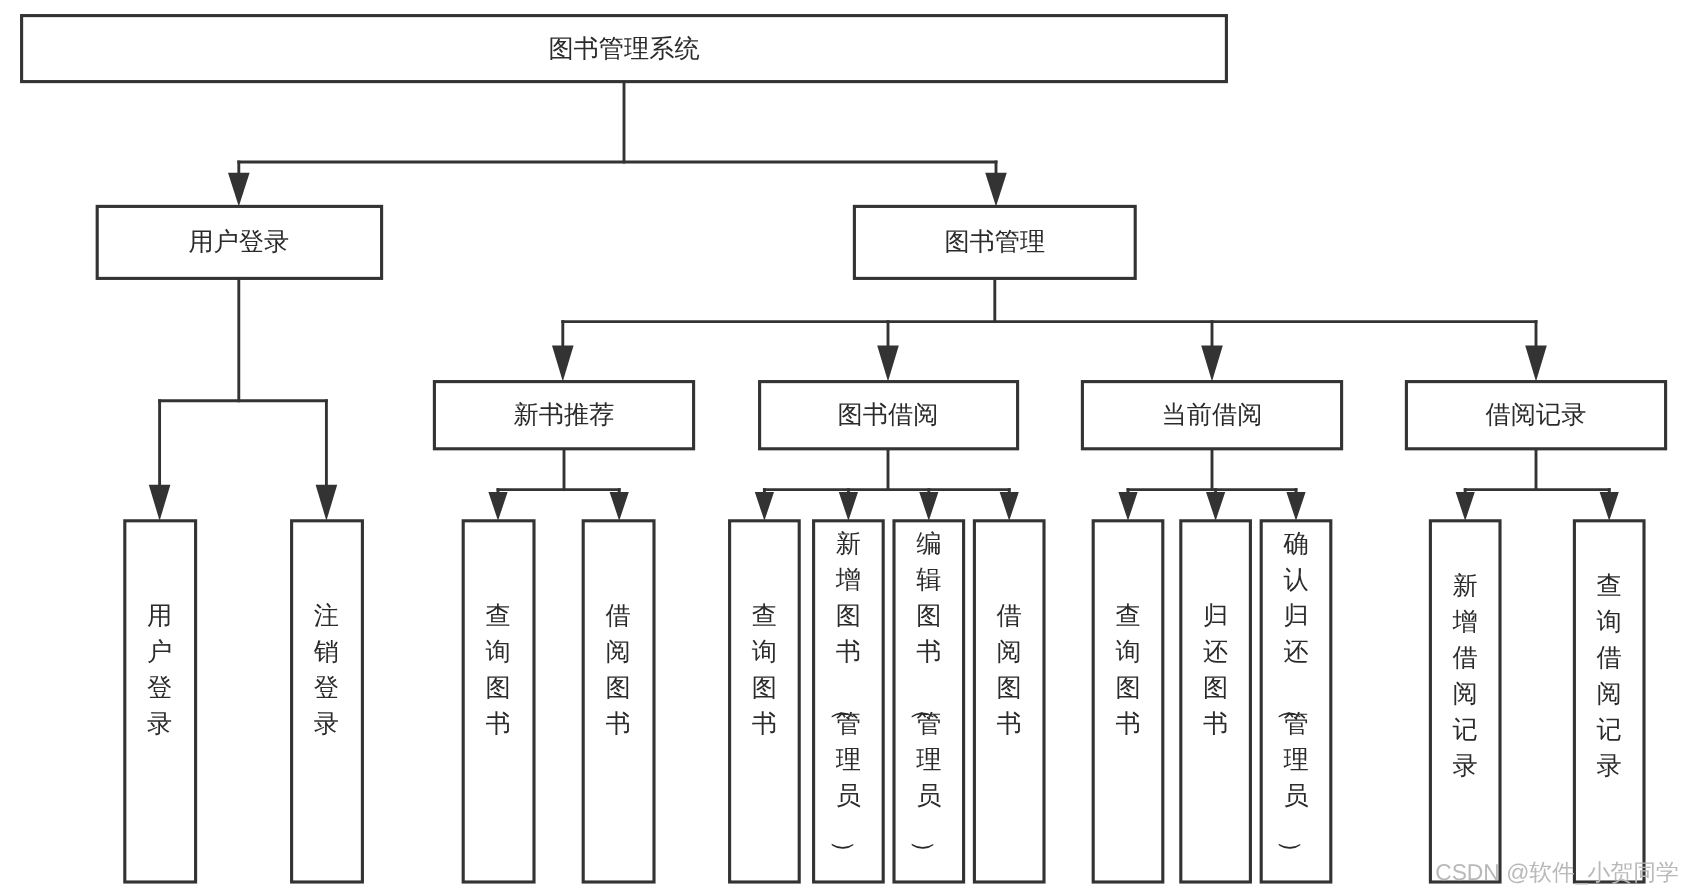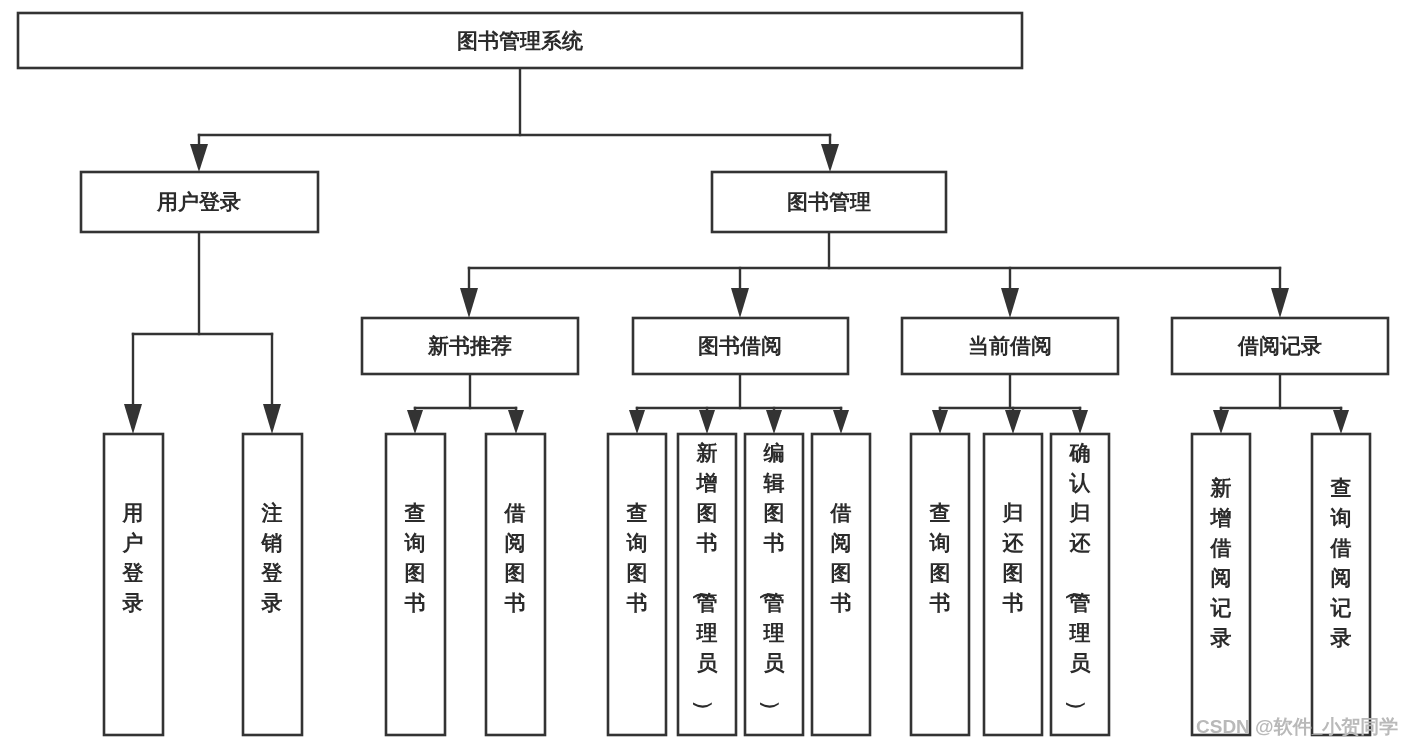--- a/index.html
+++ b/index.html
@@ -10,21 +10,20 @@
   body {
     width: 1405px;
     height: 747px;
     font-family: "Liberation Sans", "DejaVu Sans", sans-serif;
     overflow: hidden;
   }
   #diagram-root {
     position: relative;
     width: 1405px;
     height: 747px;
-    font-weight: bold;
   }
   svg.diagram-svg {
     position: absolute;
     top: 0;
     left: 0;
     width: 1405px;
     height: 747px;
   }
   .node-box {
     fill: #ffffff;

